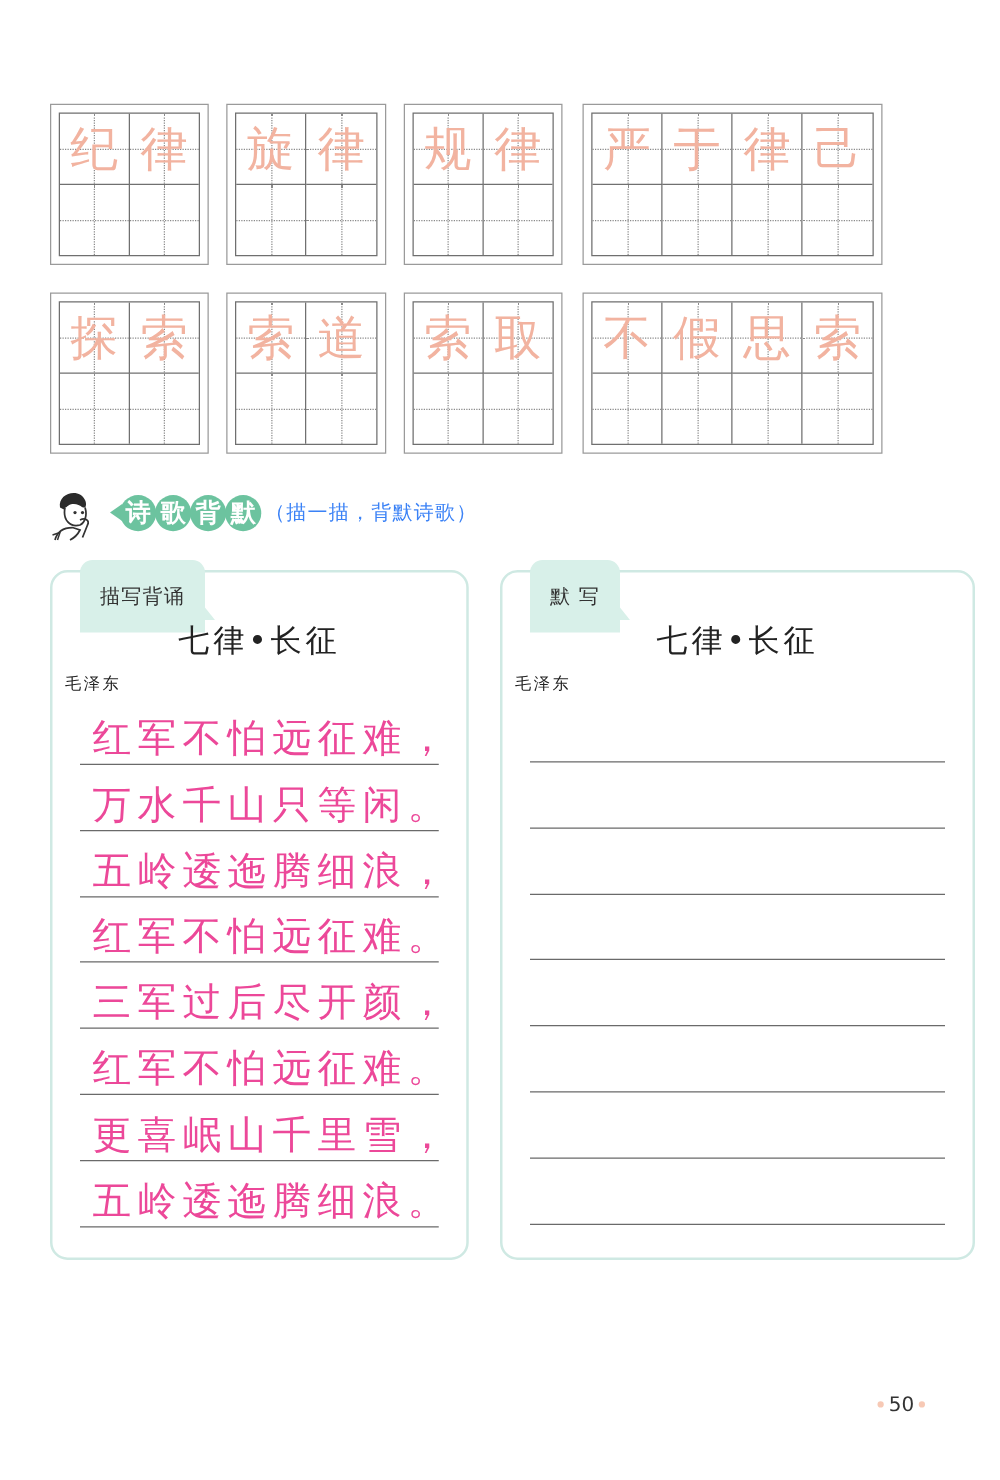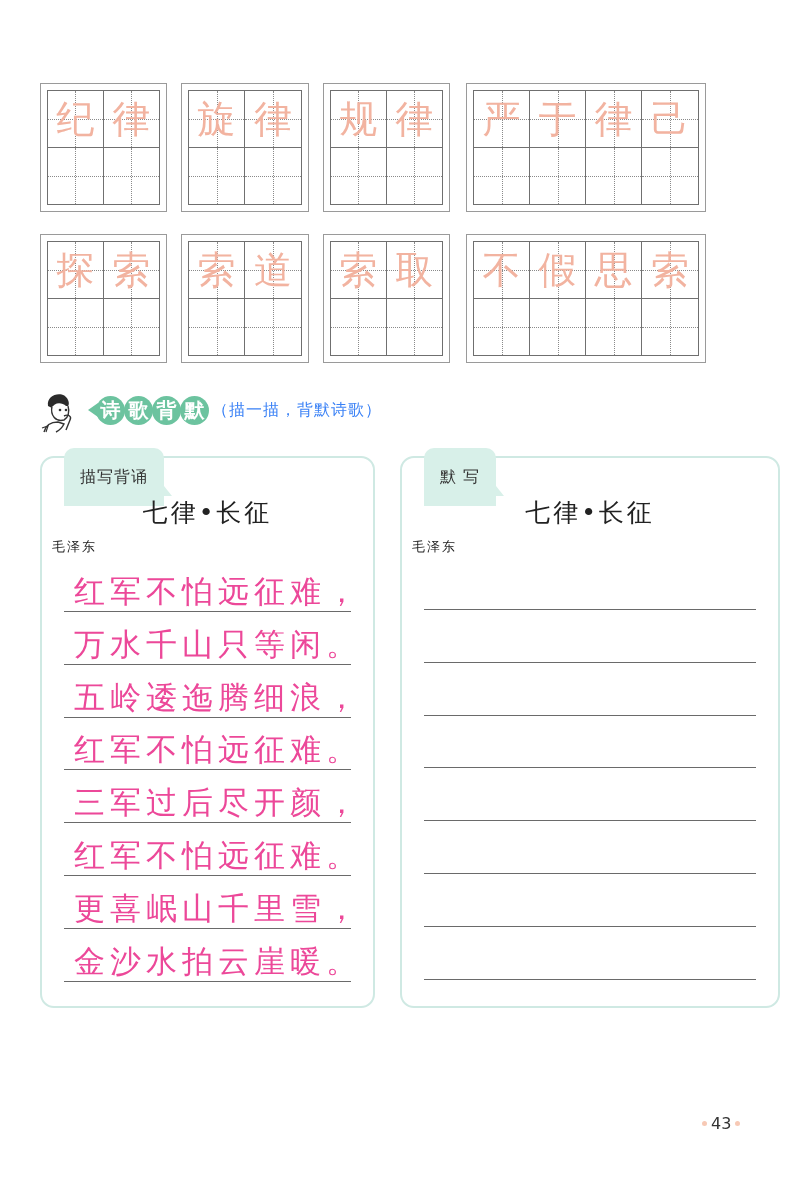--- a/index.html
+++ b/index.html
@@ -193,21 +193,21 @@
       <div class="line-row" style="top: 312.2px;">
         <span class="verse">三军过后尽开颜，</span>
       </div>
       <div class="line-row" style="top: 365px;">
         <span class="verse">红军不怕远征难。</span>
       </div>
       <div class="line-row" style="top: 417.8px;">
         <span class="verse">更喜岷山千里雪，</span>
       </div>
       <div class="line-row" style="top: 470.6px;">
-        <span class="verse">金沙水拍云崖暖。</span>
+        <span class="verse">五岭逶迤腾细浪。</span>
       </div>
     </div>
 </div>
 
 <div class="panel" style="left:400px; width:380px;">
   <div class="panel-tab">默 写</div>
   <div class="poem-title">七律•长征</div>
   <div class="poem-author">毛泽东</div>
   <div id="right-lines">
       <div class="line-row" style="top: 99px;"></div>
@@ -216,15 +216,15 @@
       <div class="line-row" style="top: 257.4px;"></div>
       <div class="line-row" style="top: 310.2px;"></div>
       <div class="line-row" style="top: 363px;"></div>
       <div class="line-row" style="top: 415.8px;"></div>
       <div class="line-row" style="top: 468.6px;"></div>
     </div>
 </div>
 
 <div class="page-number">
   <span class="dot"></span>
-  <span>43</span>
+  <span>50</span>
   <span class="dot"></span>
 </div>
 
 </body></html>

